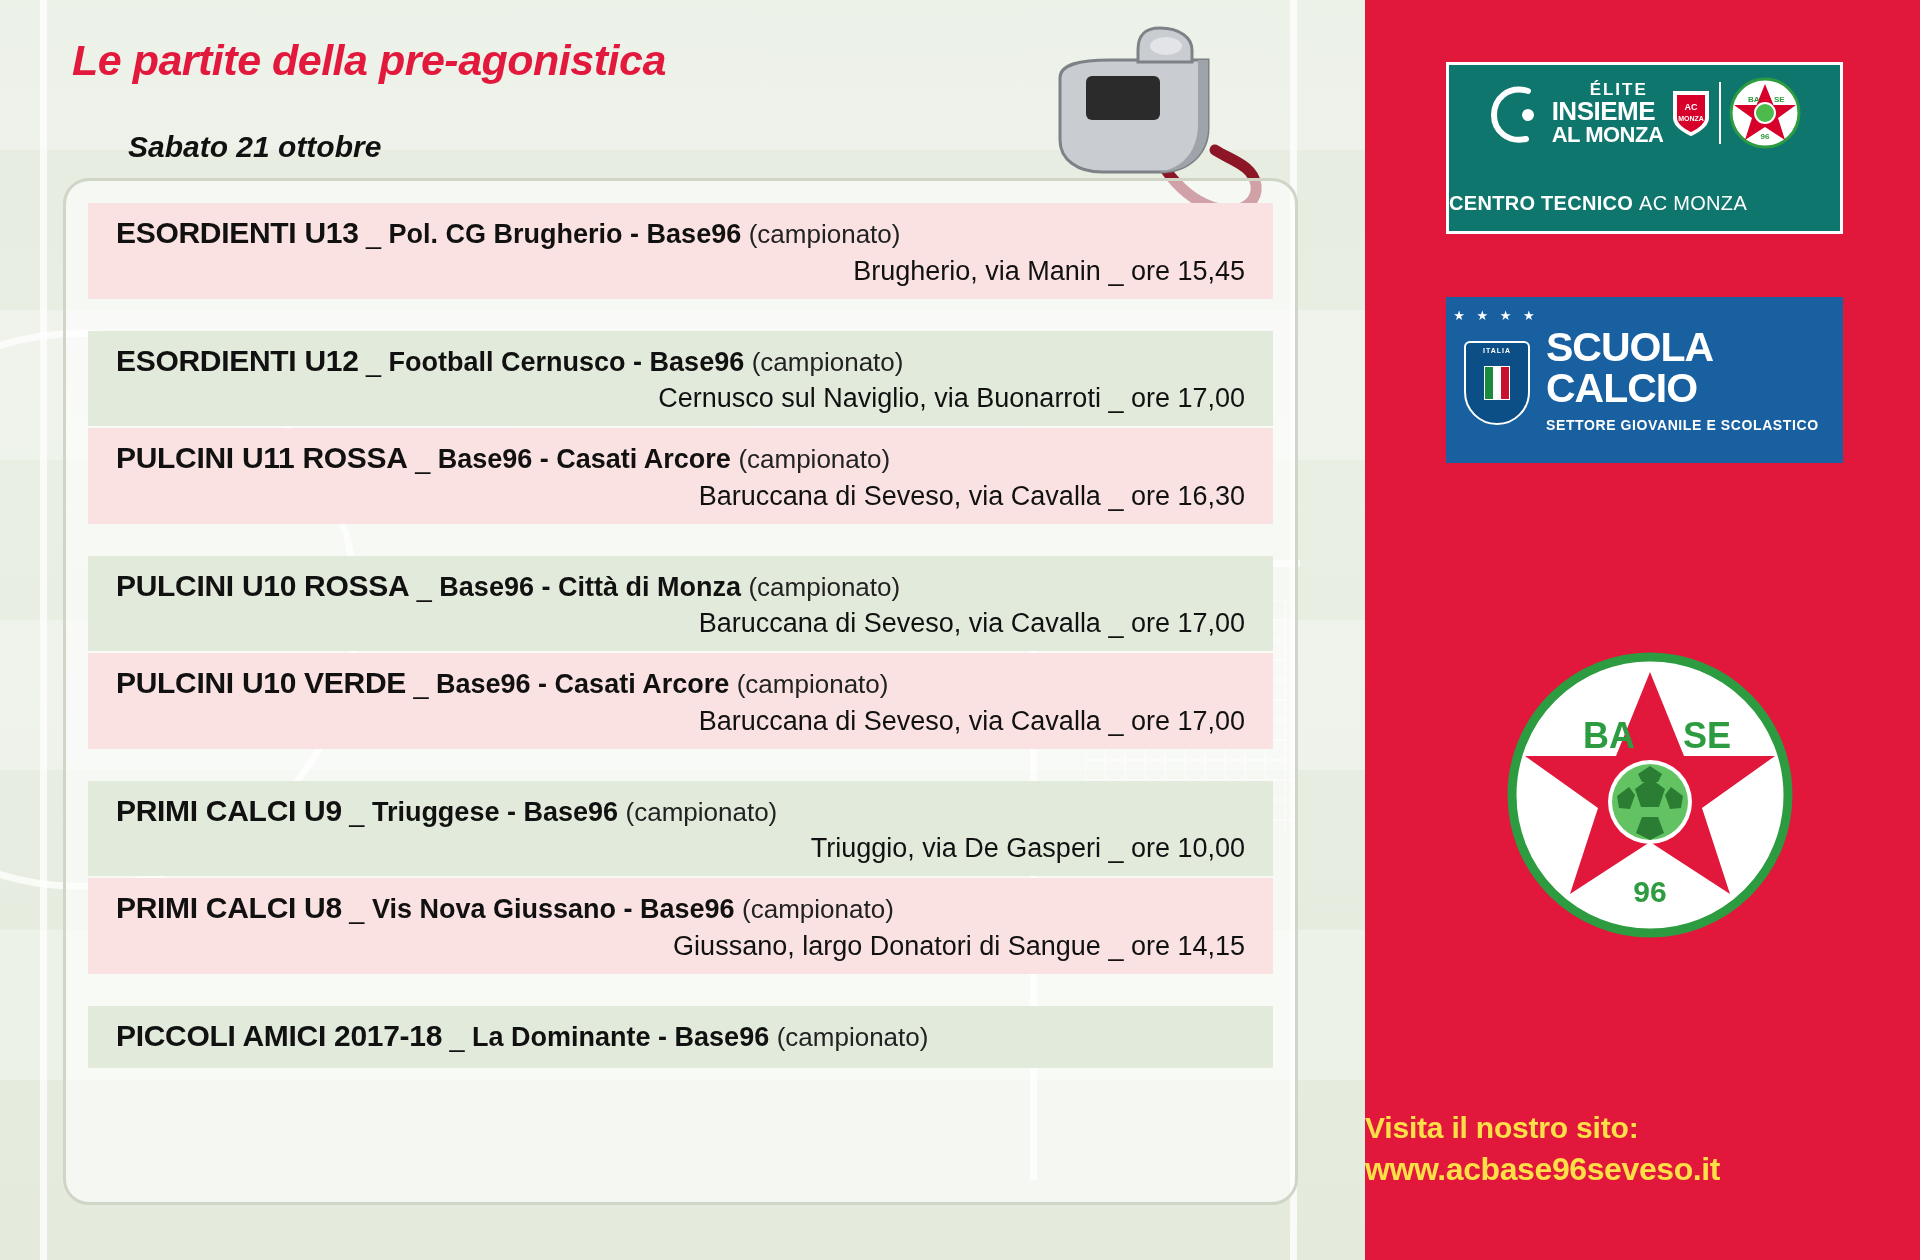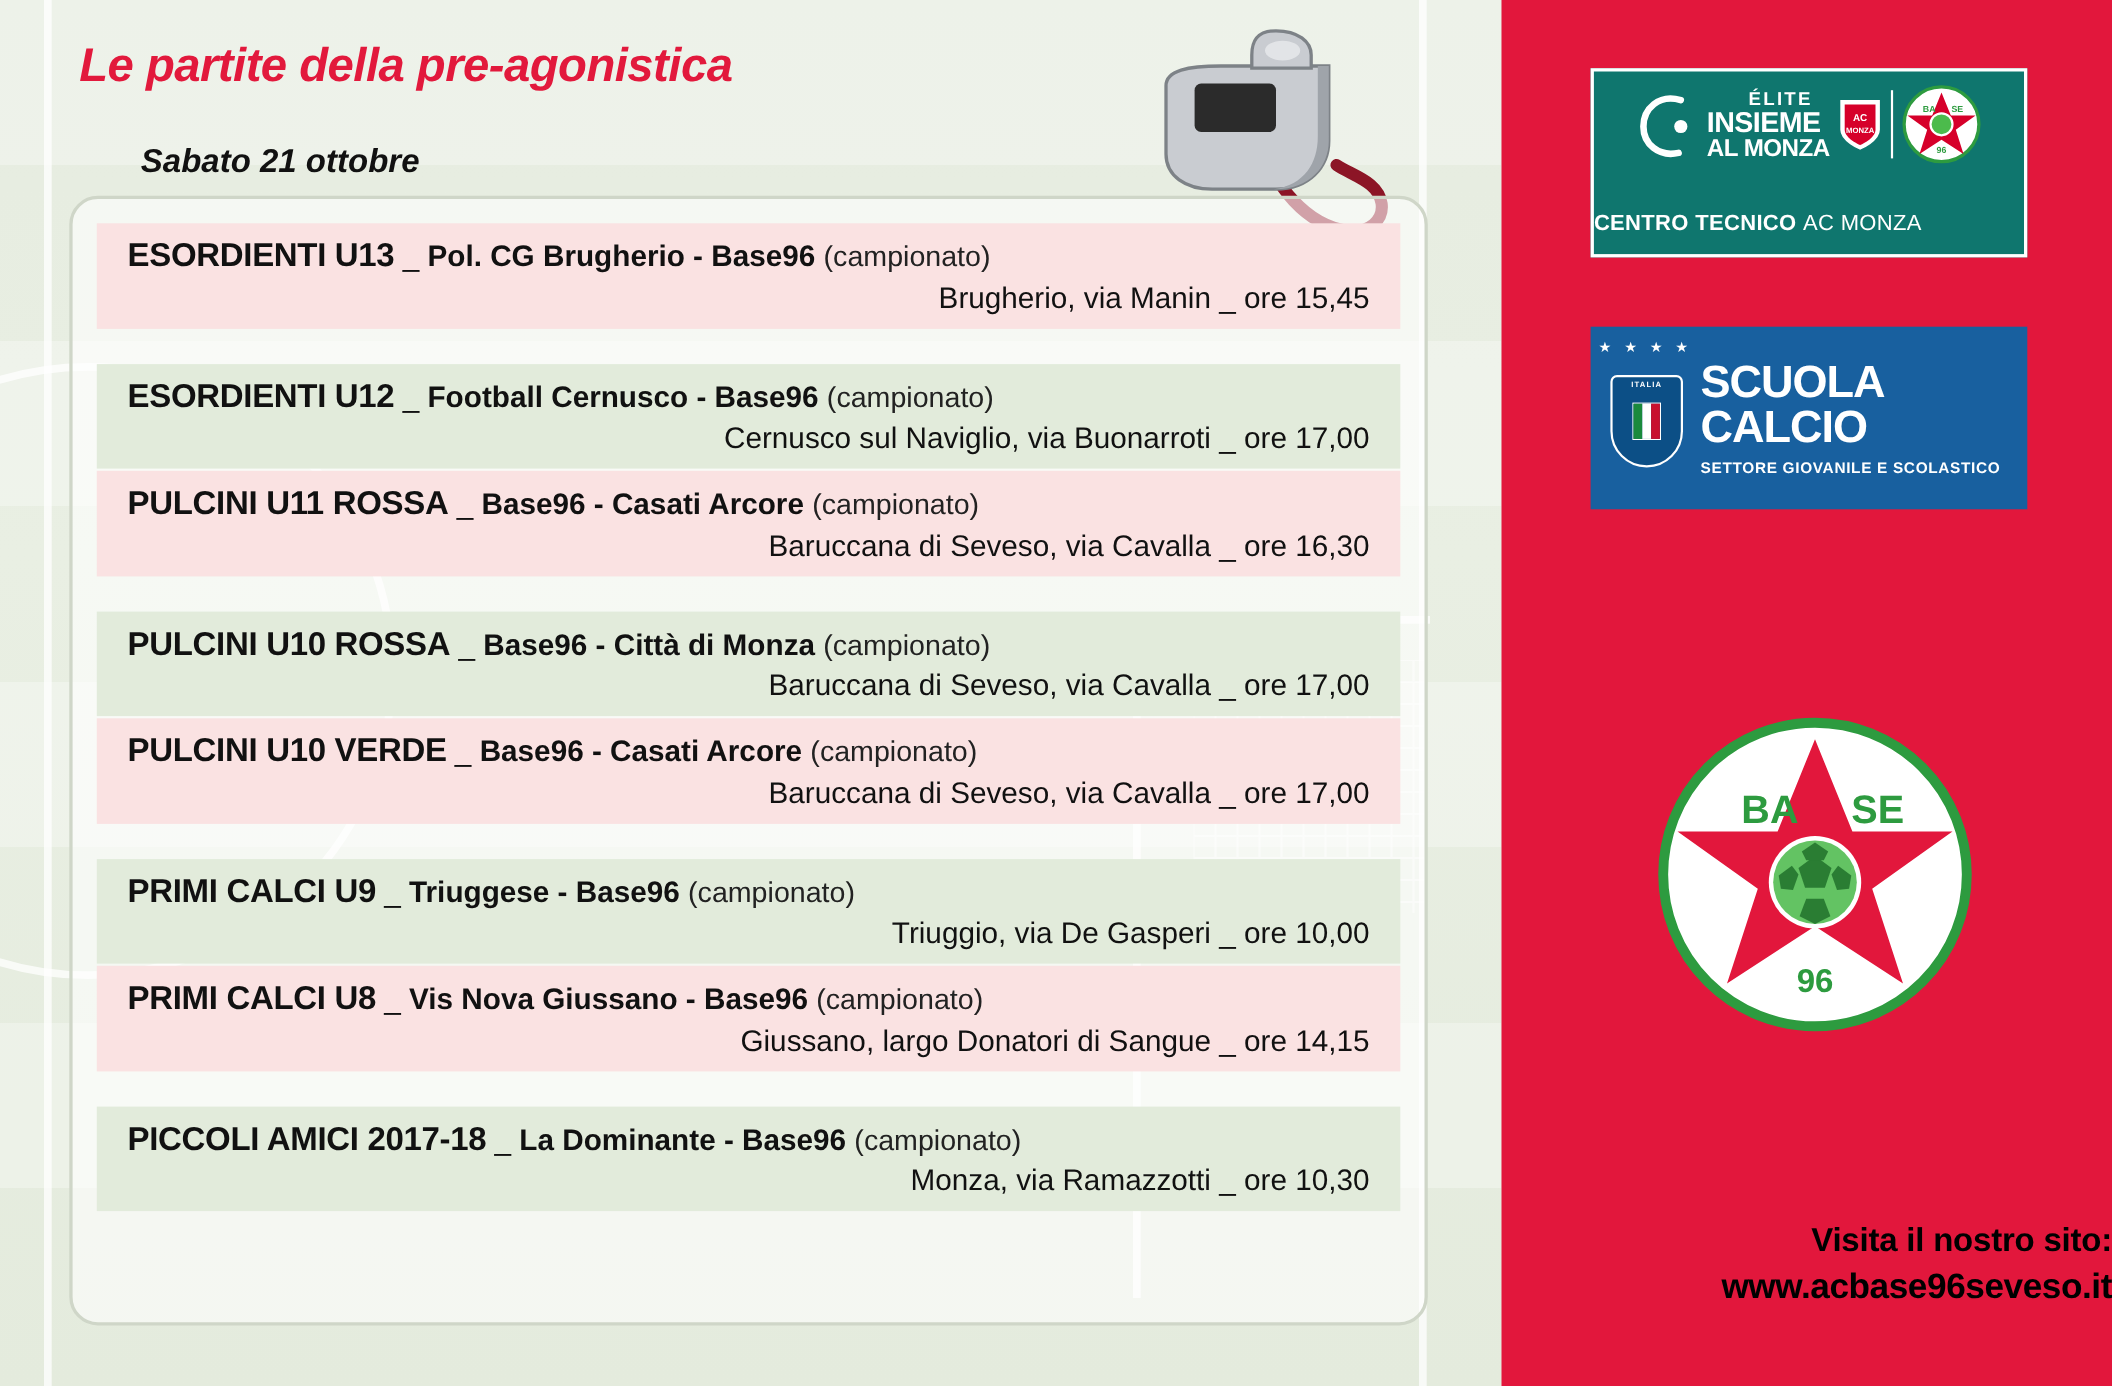--- a/index.html
+++ b/index.html
@@ -187,22 +187,22 @@
 
   .base-logo {
     position: absolute;
     left: 140px; top: 650px;
     width: 290px; height: 290px;
   }
 
   .visit {
     position: absolute;
     left: 0; bottom: 72px; width: 100%;
-    text-align: right;
-    color: #000000;
+    text-align: left;
+    color: #fde047;
     margin-top: 20px;
   }
   .visit .l1 { font-size: 30px; font-weight: bold; letter-spacing: -0.2px; }
   .visit .l2 { font-size: 32px; font-weight: bold; margin-top: 6px; letter-spacing: -0.4px; }
 </style>
 </head>
 <body>
 
 <div class="page">
 
@@ -262,21 +262,20 @@
           <div class="row green">
             <div class="row-line1"><span class="cat">PRIMI CALCI U9</span> <span class="sep">_</span> <span class="match">Triuggese - Base96</span> <span class="comp">(campionato)</span></div>
             <div class="row-line2">Triuggio, via De Gasperi _ ore 10,00</div>
           </div>
           <div class="row pink">
             <div class="row-line1"><span class="cat">PRIMI CALCI U8</span> <span class="sep">_</span> <span class="match">Vis Nova Giussano - Base96</span> <span class="comp">(campionato)</span></div>
             <div class="row-line2">Giussano, largo Donatori di Sangue _ ore 14,15</div>
           </div>
           <div class="row green">
             <div class="row-line1"><span class="cat">PICCOLI AMICI 2017-18</span> <span class="sep">_</span> <span class="match">La Dominante - Base96</span> <span class="comp">(campionato)</span></div>
-            <div class="row-line2">Monza, via Ramazzotti _ ore 10,30</div>
           </div>
         </div>
     </div>
   </div>
 
   <div class="right">
 
     <div class="logo-box">
       <div class="elite-wrap">
         <svg width="56" height="76" viewBox="0 0 56 76">

